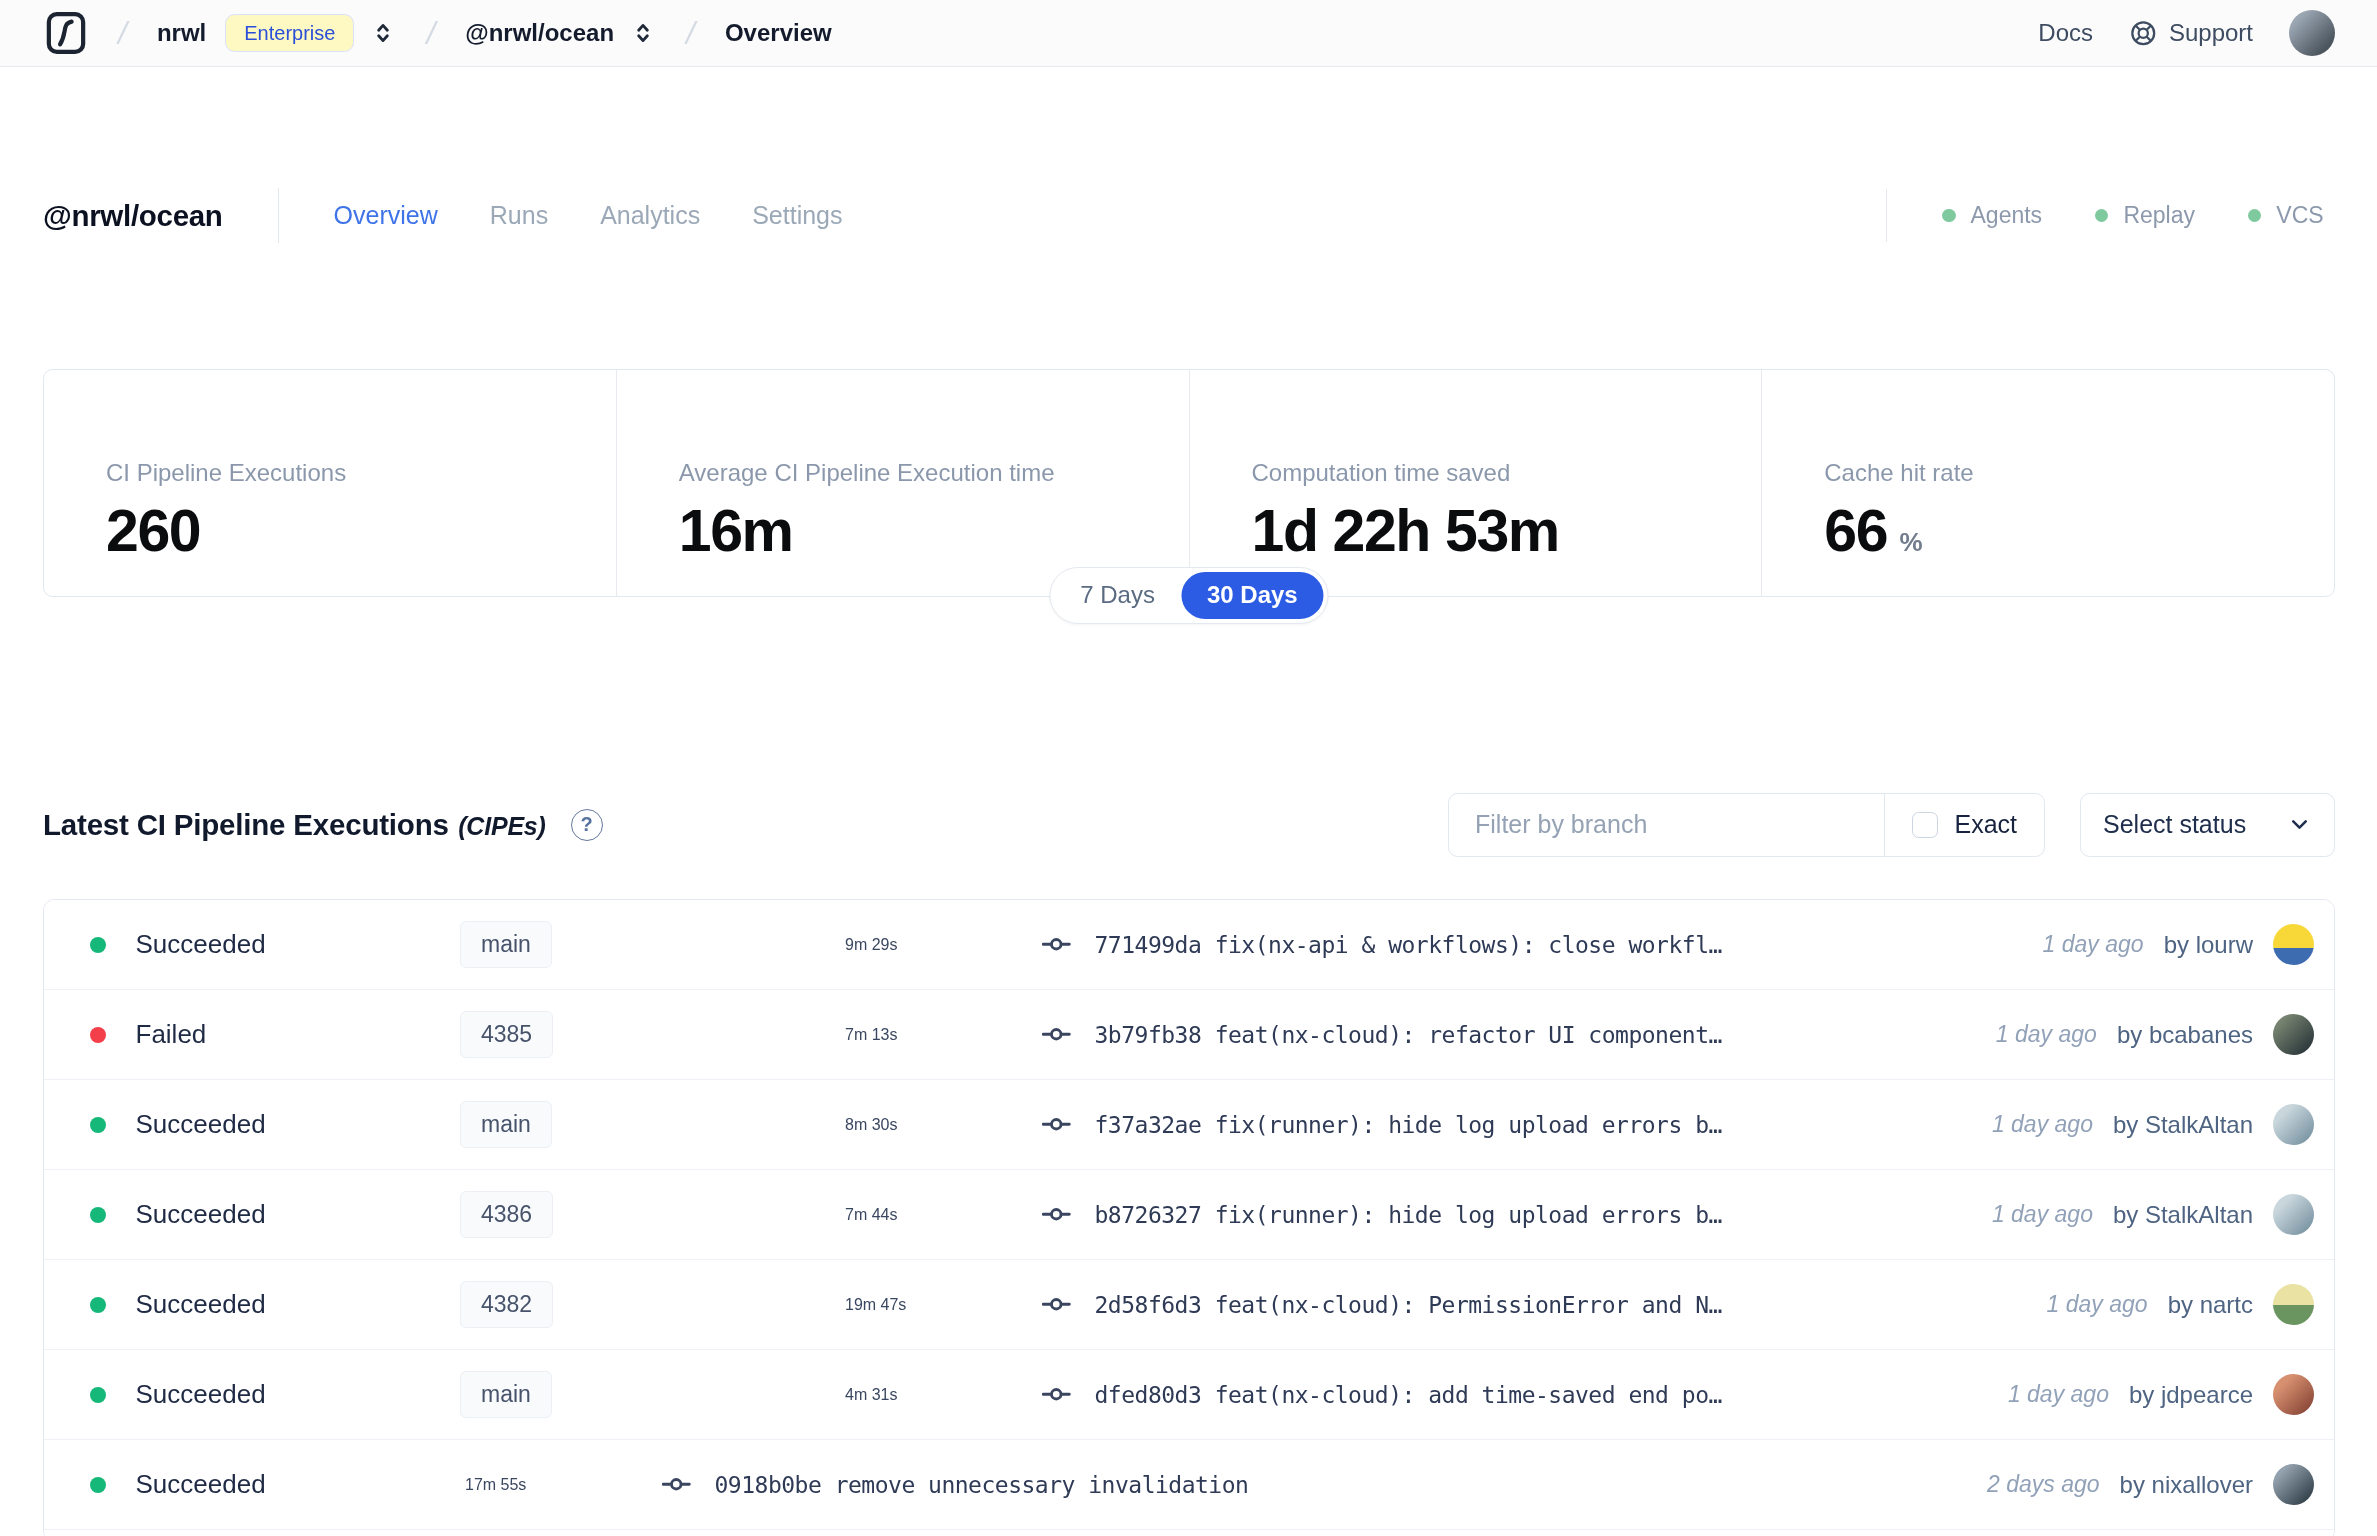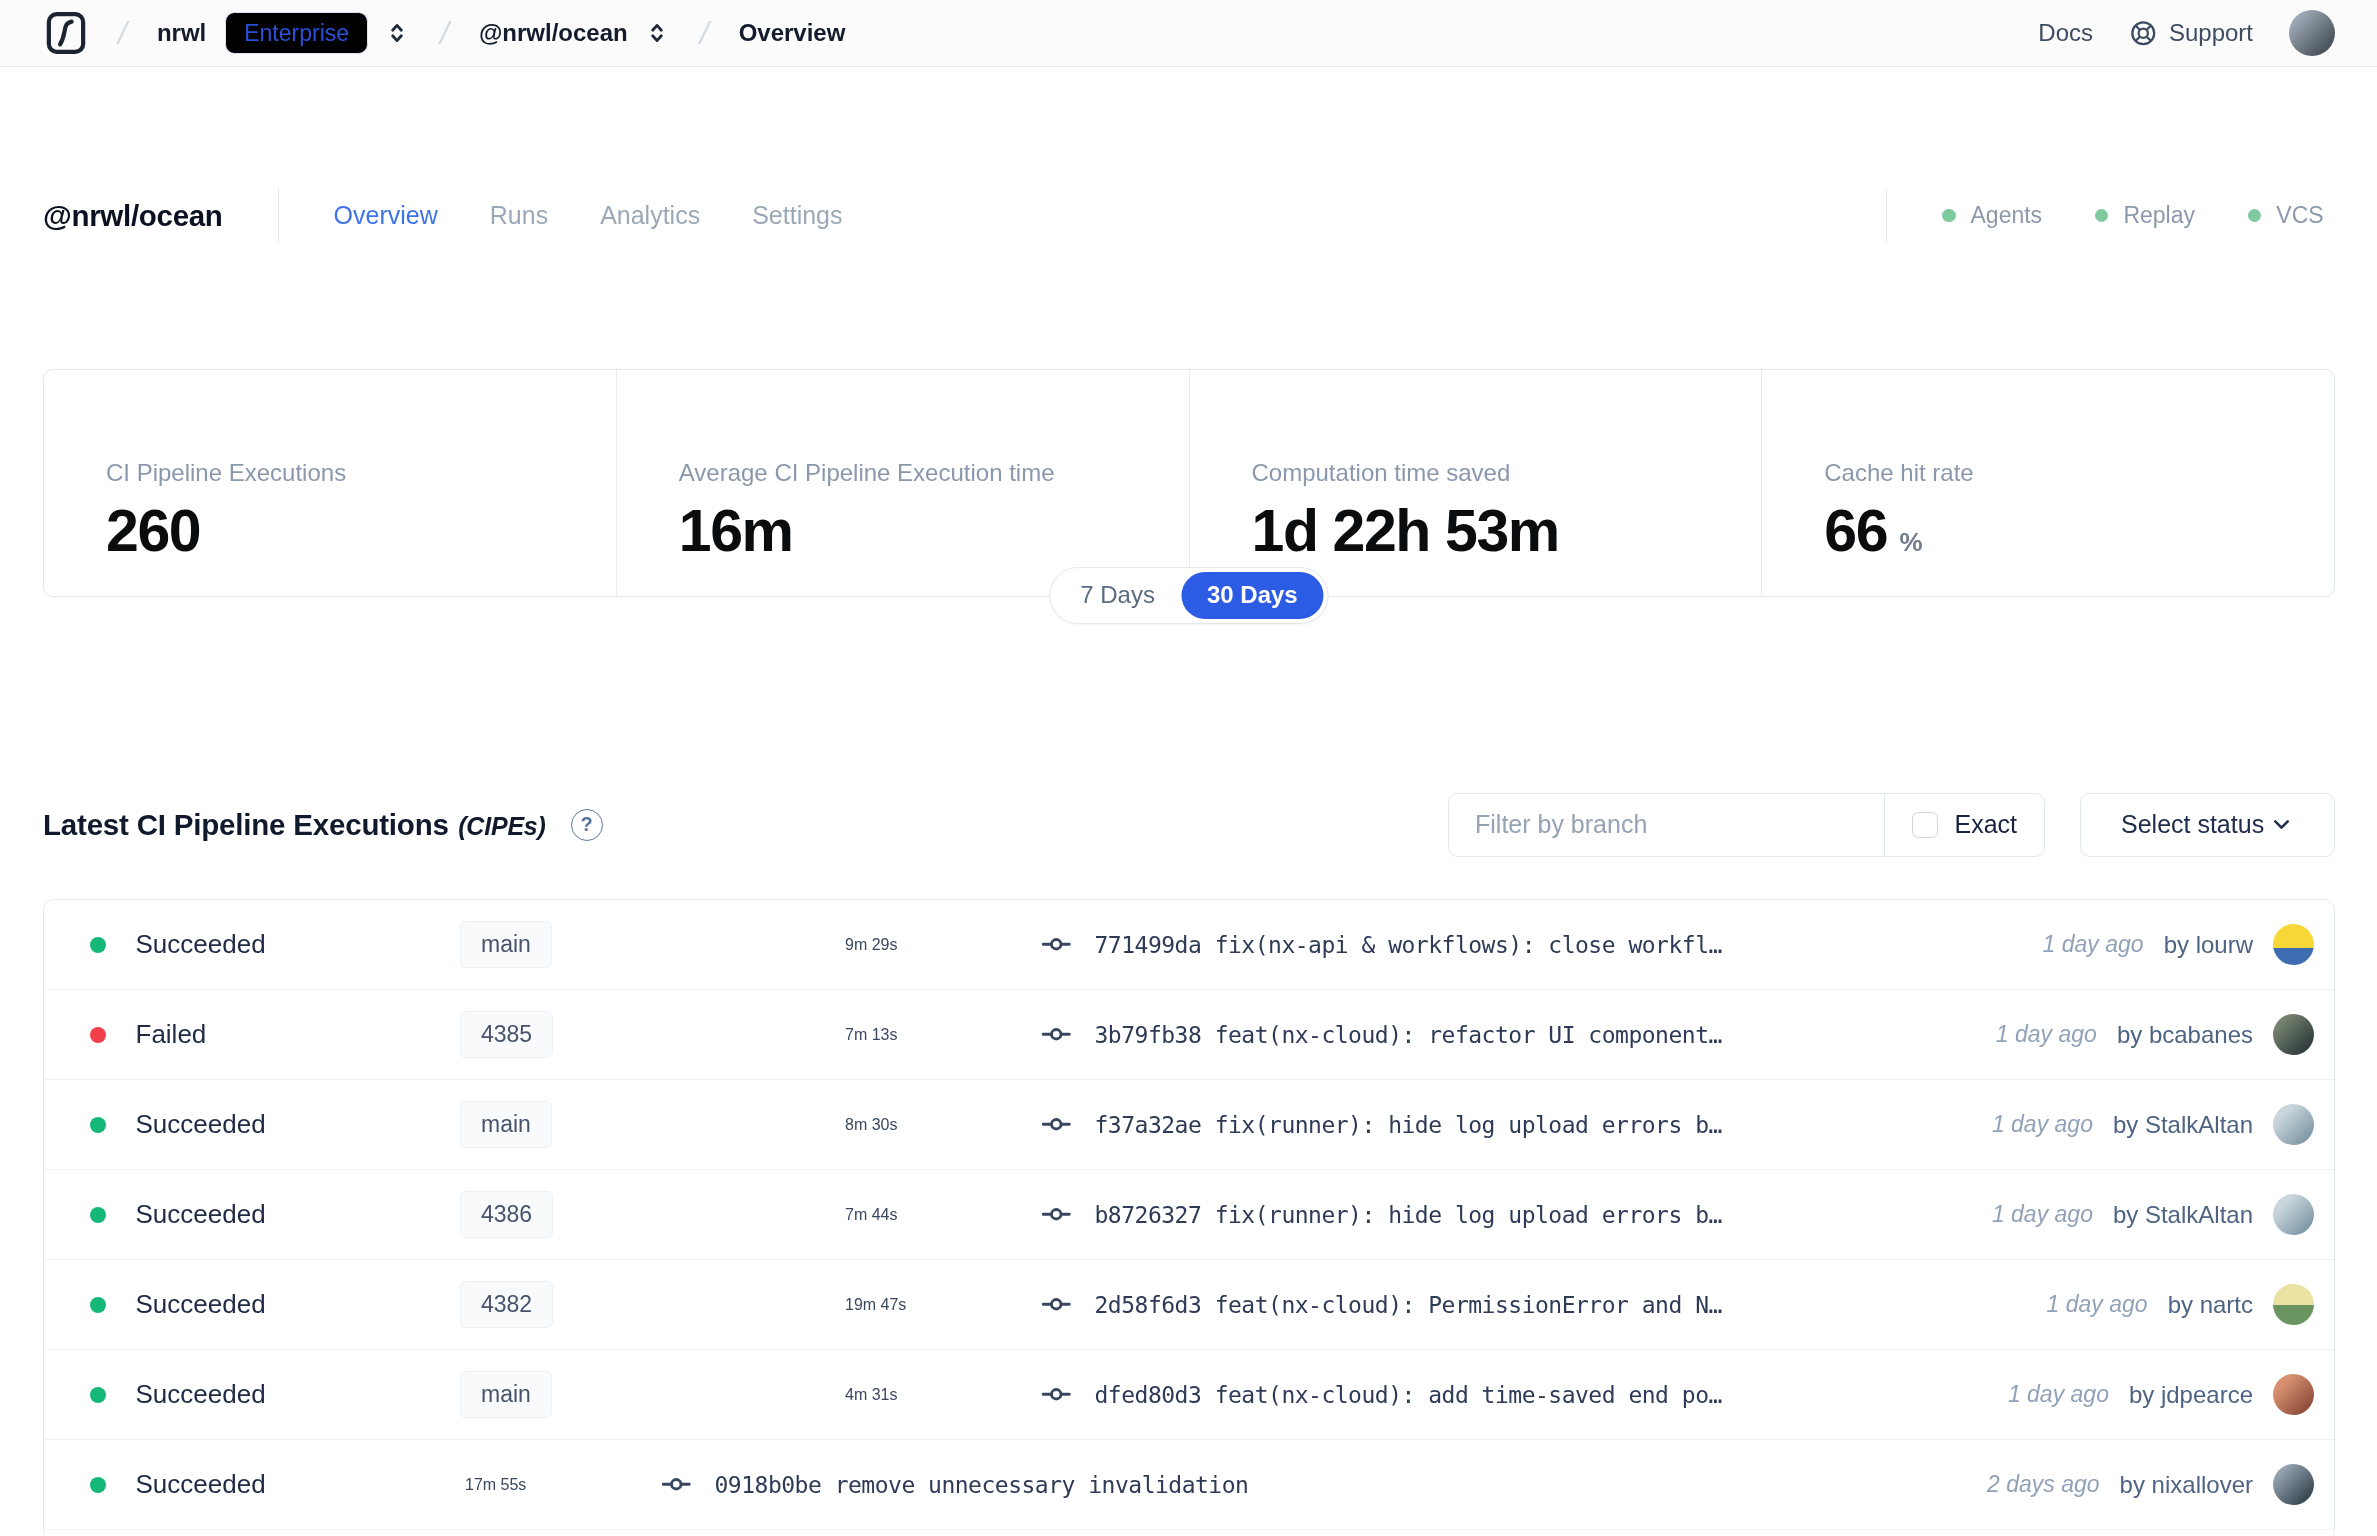--- a/index.html
+++ b/index.html
@@ -6,22 +6,22 @@
   html,body { width:2378px; height:1537px; overflow:hidden; }
   body { background:#ffffff; font-family:"Liberation Sans", sans-serif; color:#101828; }
 
   
   .navbar { height:67px; background:#FBFBFC; border-bottom:1px solid #E7EAEE;
             display:flex; align-items:center; justify-content:space-between; padding:0 43px 0 44px; }
   .crumbs { display:flex; align-items:center; }
   .logo-box { width:44px; height:48px; display:flex; align-items:center; justify-content:center; cursor:pointer; }
   .slash { color:#D5DBE2; font-size:32px; font-weight:300; margin:0 30px; font-style:italic; }
   .crumb-text { font-size:24px; font-weight:600; color:#131B2C; white-space:nowrap; }
-  .badge-enterprise { margin-left:19px; padding:6.7px 18px; background:#000000; border:1.4px solid #D9E2FB;
-            border-radius:9.5px; color:#2B4FD8; font-size:23px; font-weight:500; }
+  .badge-enterprise { margin-left:19px; padding:6.7px 18px; background:#fef9c3; border:1.4px solid #D9E2FB;
+            border-radius:9.5px; color:#2B4FD8; font-size:20px; font-weight:500; }
   .updown-btn { margin-left:16px; background:none; border:none; cursor:pointer; display:flex; align-items:center; }
   .nav-right { display:flex; align-items:center; gap:36px; }
   .nav-link { font-size:24px; color:#3E4C61; font-weight:500; text-decoration:none; cursor:pointer;
             display:flex; align-items:center; gap:11.4px; }
   .avatar-nav { width:46px; height:46px; border-radius:50%;
             background:linear-gradient(135deg,#9AA6B2 20%,#4C565F 80%); cursor:pointer; }
 
   
   .ws-header { margin-top:119px; padding:0 43px; display:flex; align-items:center; height:59px; }
   .ws-title { font-size:29.5px; font-weight:700; color:#0B1120; letter-spacing:-0.3px; }
@@ -61,21 +61,21 @@
   .cipe-controls { margin-left:auto; display:flex; align-items:center; }
   .filter-group { display:flex; align-items:stretch; height:64px; width:597px; background:#fff;
            border:1px solid #E2E8F0; border-radius:9.5px; overflow:hidden; }
   .filter-input { border:none; outline:none; flex:1; padding:0 26px; font-size:25px; color:#1F2A44;
            background:transparent; font-family:"Liberation Sans",sans-serif; }
   .filter-input::placeholder { color:#94A2B4; }
   .exact-wrap { display:flex; align-items:center; gap:16px; padding:0 27px; border-left:1px solid #E2E8F0; cursor:pointer; }
   .checkbox { width:26px; height:26px; border:1.9px solid #CBD5E1; border-radius:6.7px; background:#fff; }
   .exact-label { font-size:25px; color:#17233F; font-weight:500; }
   .select-btn { margin-left:35px; height:64px; width:255px; display:flex; align-items:center; justify-content:space-between;
-           padding:0 40px; background:#fff; border:1px solid #E2E8F0; border-radius:9.5px; cursor:pointer; }
+           padding:0 22px; background:#fff; border:1px solid #E2E8F0; border-radius:9.5px; cursor:pointer; }
   .select-label { font-size:25px; color:#202E4D; font-weight:500; }
 
   
   .cipe-table { margin:42px 43px 0; border:1px solid #E3E8EF; border-radius:11.4px; background:#fff; overflow:hidden; }
   .row { display:flex; align-items:center; height:90px; border-bottom:1px solid #EEF1F5; cursor:pointer; background:#fff; }
   .col-status { display:flex; align-items:center; gap:29.5px; padding-left:46px; width:342px; }
   .status-dot { width:16px; height:16px; border-radius:50%; flex:none; }
   .status-text { font-size:26px; font-weight:500; color:#1F2A44; }
   .col-branch { width:380px; padding-left:74px; }
   .branch-badge { display:inline-block; padding:8.6px 20px; background:#F8FAFC; border:1px solid #ECF0F5;

